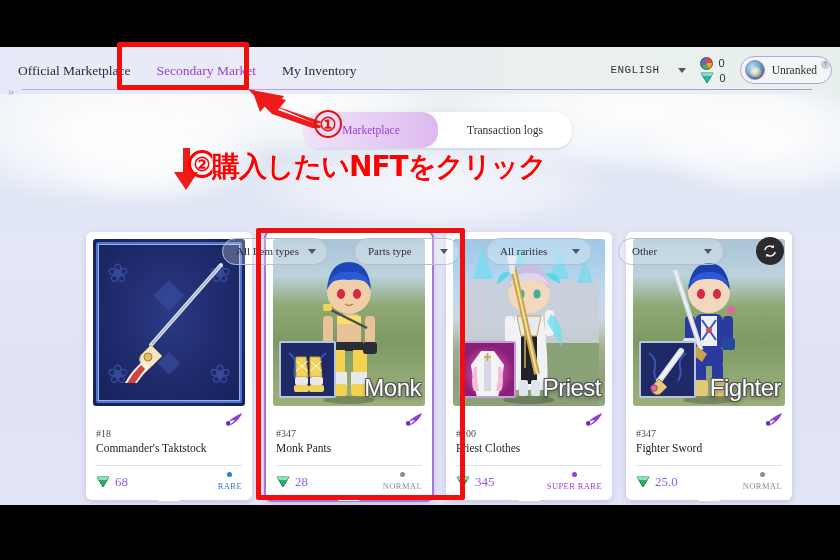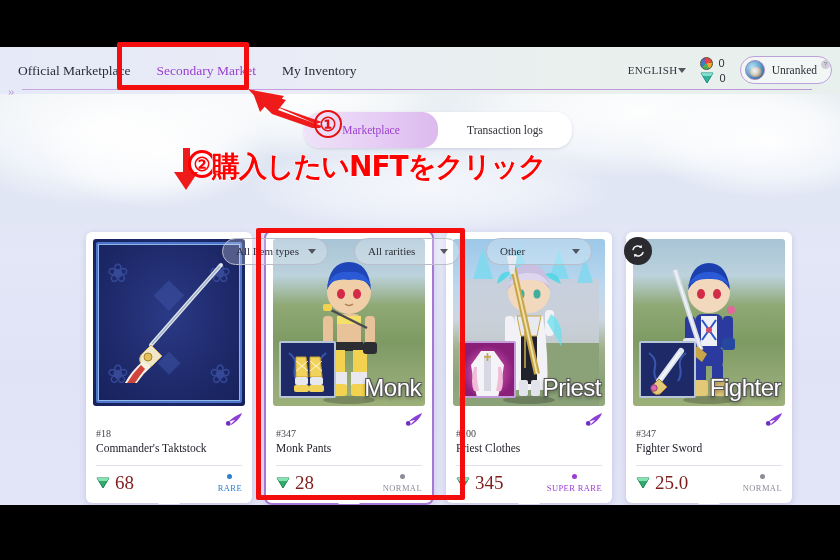--- a/index.html
+++ b/index.html
@@ -58,22 +58,22 @@
   }
   .nav-chevron {
     position: absolute; left: 8px; top: 36px; font-size: 13px;
     color: #b79add; z-index: 22; letter-spacing: -2px;
   }
   .nav-right {
     position: absolute; right: 8px; top: 9px;
     display: flex; align-items: center; gap: 14px;
   }
   .lang {
-    display: flex; align-items: center; 
-    font-size: 11px; color: #33333d; letter-spacing: .4px; cursor: pointer;
+    display: flex; align-items: center; gap: 18px;
+    font-size: 11px; color: #33333d; letter-spacing: .4px; cursor: pointer; font-family: Liberation Mono, monospace;
   }
   .chev-dn {
     width: 0; height: 0; border-left: 4.5px solid transparent;
     border-right: 4.5px solid transparent; border-top: 5px solid #55555f;
   }
   .currencies { display: flex; flex-direction: column; gap: 2px; }
   .cur-row { display: flex; align-items: center; gap: 6px; }
   .cur-val { font-size: 11px; color: #2f2f38; font-family: "Liberation Sans", sans-serif; }
   .orb {
     width: 13px; height: 13px; border-radius: 50%;
@@ -210,21 +210,21 @@
   .card-title { font-size: 11.5px; color: #22222c; margin-top: 3px; }
   .wing {
     position: absolute; right: 9px; top: 6px; width: 18px; height: 15px;
   }
   .divider { height: 1px; background: #e2e2ea; margin: 7px 10px 0 10px; }
   .card-foot {
     display: flex; align-items: center; justify-content: space-between;
     padding: 6px 10px 9px 10px;
   }
   .price { display: flex; align-items: center; gap: 5px; }
-  .price-val { font-size: 19px; color: #7f1d1d; font-family: "Liberation Serif", serif; }
+  .price-val { font-size: 13px; color: #8b5cf6; font-family: "Liberation Serif", serif; }
   .rarity { display: flex; align-items: center; gap: 4px; font-size: 8.5px; letter-spacing: .4px; flex-direction: column; }
   .rdot { width: 5px; height: 5px; border-radius: 50%; }
   .notch {
     position: absolute; left: 50%; bottom: -1px; transform: translateX(-50%);
     width: 0; height: 0;
     border-left: 11px solid transparent; border-right: 11px solid transparent;
     border-bottom: 12px solid #fff;
   }
   .notch-in {
     position: absolute; left: 50%; bottom: 0; transform: translateX(-50%);
@@ -315,20 +315,24 @@
     <div class="nav-underline"></div>
 
     <div id="tabs">
       <div class="tab active">Marketplace</div>
       <div class="tab">Transaction logs</div>
     </div>
 
     <div id="filters">
       <div class="drop">
         <span class="drop-label">All Item types</span>
+        <span class="chev-dn"></span>
+      </div>
+      <div class="drop">
+        <span class="drop-label">Parts type</span>
         <span class="chev-dn"></span>
       </div>
       <div class="drop">
         <span class="drop-label">All rarities</span>
         <span class="chev-dn"></span>
       </div>
       <div class="drop">
         <span class="drop-label">Other</span>
         <span class="chev-dn"></span>
       </div>

